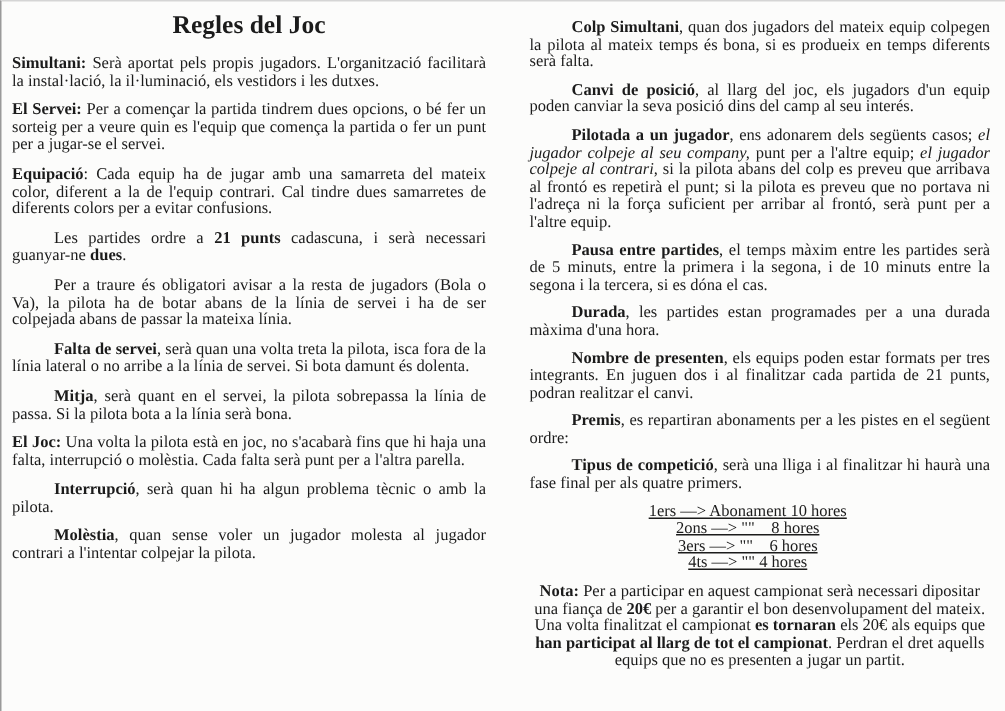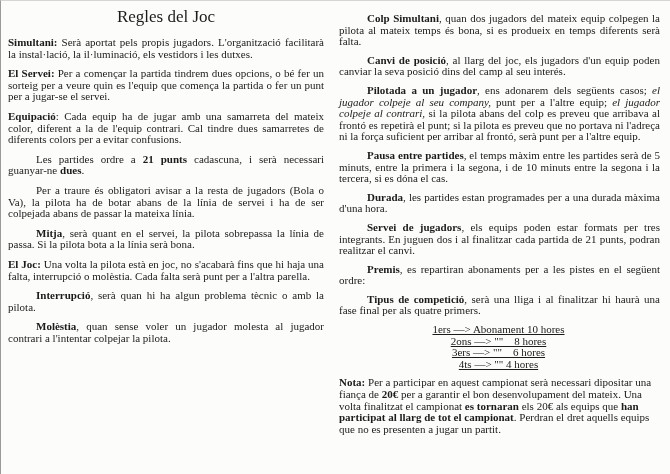--- a/index.html
+++ b/index.html
@@ -22,52 +22,53 @@
   .col {
     flex: 0 0 auto;
     font-size: 11px;
     line-height: 11.6px;
     text-align: justify;
   }
   .col.left  { width: 316px; }
   .col.right { width: 323px; padding-top: 7px; }
   h1.title {
     font-size: 17px; line-height: 20px;
-    font-weight: normal; text-align: center;
+    font-weight: bold; text-align: center;
     margin: 1px 0 10px 0;
   }
   p { margin: 0 0 8px 0; }
-  .col.right p { margin: 0 0 7px 2px; }
+  .col.right p { margin: 0 0 7px 16px; }
   .indent { text-indent: 28px; }
   b { font-weight: bold; }
   i { font-style: italic; }
   p.premis { margin-bottom: 2px; }
   .prizes { text-align: center; margin: 0 0 7px 0; }
   .prize-line { white-space: pre; text-decoration: underline; }
   .prize-foot { white-space: normal; }
-  p.nota { text-align: left; text-indent: 0; margin-bottom: 0; }
+  p.nota { text-align: center; text-indent: 0; margin-bottom: 0; }
 </style>
 </head>
 <body>
 
 <div class="page">
 
   <div class="col left">
     <h1 class="title">Regles del Joc</h1>
 
     <p><b>Simultani:</b><span> Serà aportat pels propis jugadors. L'organització facilitarà la instal·lació, la il·luminació, els vestidors i les dutxes.</span></p>
 
     <p><b>El Servei:</b><span> Per a començar la partida tindrem dues opcions, o bé fer un sorteig per a veure quin es l'equip que comença la partida o fer un punt per a jugar-se el servei.</span></p>
 
     <p><b>Equipació</b><span>: Cada equip ha de jugar amb una samarreta del mateix color, diferent a la de l'equip contrari. Cal tindre dues samarretes de diferents colors per a evitar confusions.</span></p>
 
     <p class="indent"><span>Les partides ordre a </span><b>21 punts</b><span> cadascuna, i serà necessari guanyar-ne </span><b>dues</b><span>.</span></p>
 
     <p class="indent"><span>Per a traure és obligatori avisar a la resta de jugadors (Bola o Va), la pilota ha de botar abans de la línia de servei i ha de ser colpejada abans de passar la mateixa línia.</span></p>
 
+    <p class="indent"><b>Falta de servei</b><span>, serà quan una volta treta la pilota, isca fora de la línia lateral o no arribe a la línia de servei. Si bota damunt és dolenta.</span></p>
 
     <p class="indent"><b>Mitja</b><span>, serà quant en el servei, la pilota sobrepassa la línia de passa. Si la pilota bota a la línia serà bona.</span></p>
 
     <p><b>El Joc:</b><span> Una volta la pilota està en joc, no s'acabarà fins que hi haja una falta, interrupció o molèstia. Cada falta serà punt per a l'altra parella.</span></p>
 
 
     <p class="indent"><b>Interrupció</b><span>, serà quan hi ha algun problema tècnic o amb la pilota.</span></p>
 
     <p class="indent"><b>Molèstia</b><span>, quan sense voler un jugador molesta al jugador contrari a l'intentar colpejar la pilota.</span></p>
   </div>
@@ -77,21 +78,21 @@
     <p class="indent"><b>Colp Simultani</b><span>, quan dos jugadors del mateix equip colpegen la pilota al mateix temps és bona, si es produeix en temps diferents serà falta.</span></p>
 
     <p class="indent"><b>Canvi de posició</b><span>, al llarg del joc, els jugadors d'un equip poden canviar la seva posició dins del camp al seu interés.</span></p>
 
     <p class="indent"><b>Pilotada a un jugador</b><span>, ens adonarem dels següents casos; </span><i>el jugador colpeje al seu company,</i><span> punt per a l'altre equip; </span><i>el jugador colpeje al contrari,</i><span> si la pilota abans del colp es preveu que arribava al frontó es repetirà el punt; si la pilota es preveu que no portava ni l'adreça ni la força suficient per arribar al frontó, serà punt per a l'altre equip.</span></p>
 
     <p class="indent"><b>Pausa entre partides</b><span>, el temps màxim entre les partides serà de 5 minuts, entre la primera i la segona, i de 10 minuts entre la segona i la tercera, si es dóna el cas.</span></p>
 
     <p class="indent"><b>Durada</b><span>, les partides estan programades per a una durada màxima d'una hora.</span></p>
 
-    <p class="indent"><b>Servei de jugadors</b><span>, els equips poden estar formats per tres integrants. En juguen dos i al finalitzar cada partida de 21 punts, podran realitzar el canvi.</span></p>
+    <p class="indent"><b>Nombre de presenten</b><span>, els equips poden estar formats per tres integrants. En juguen dos i al finalitzar cada partida de 21 punts, podran realitzar el canvi.</span></p>
 
     <p class="indent premis"><b>Premis</b><span>, es repartiran abonaments per a les pistes en el següent ordre:</span></p>
 
     <p class="indent"><b>Tipus de competició</b><span>, serà una lliga i al finalitzar hi haurà una fase final per als quatre primers.</span></p>
 
     <div class="prizes">
       <div class="prize-line">1ers —&gt; Abonament 10 hores</div>
       <div class="prize-line">2ons —&gt; ""    8 hores</div>
       <div class="prize-line">3ers —&gt; ""    6 hores</div>
       <div class="prize-line">4ts —&gt; "" 4 hores</div>

